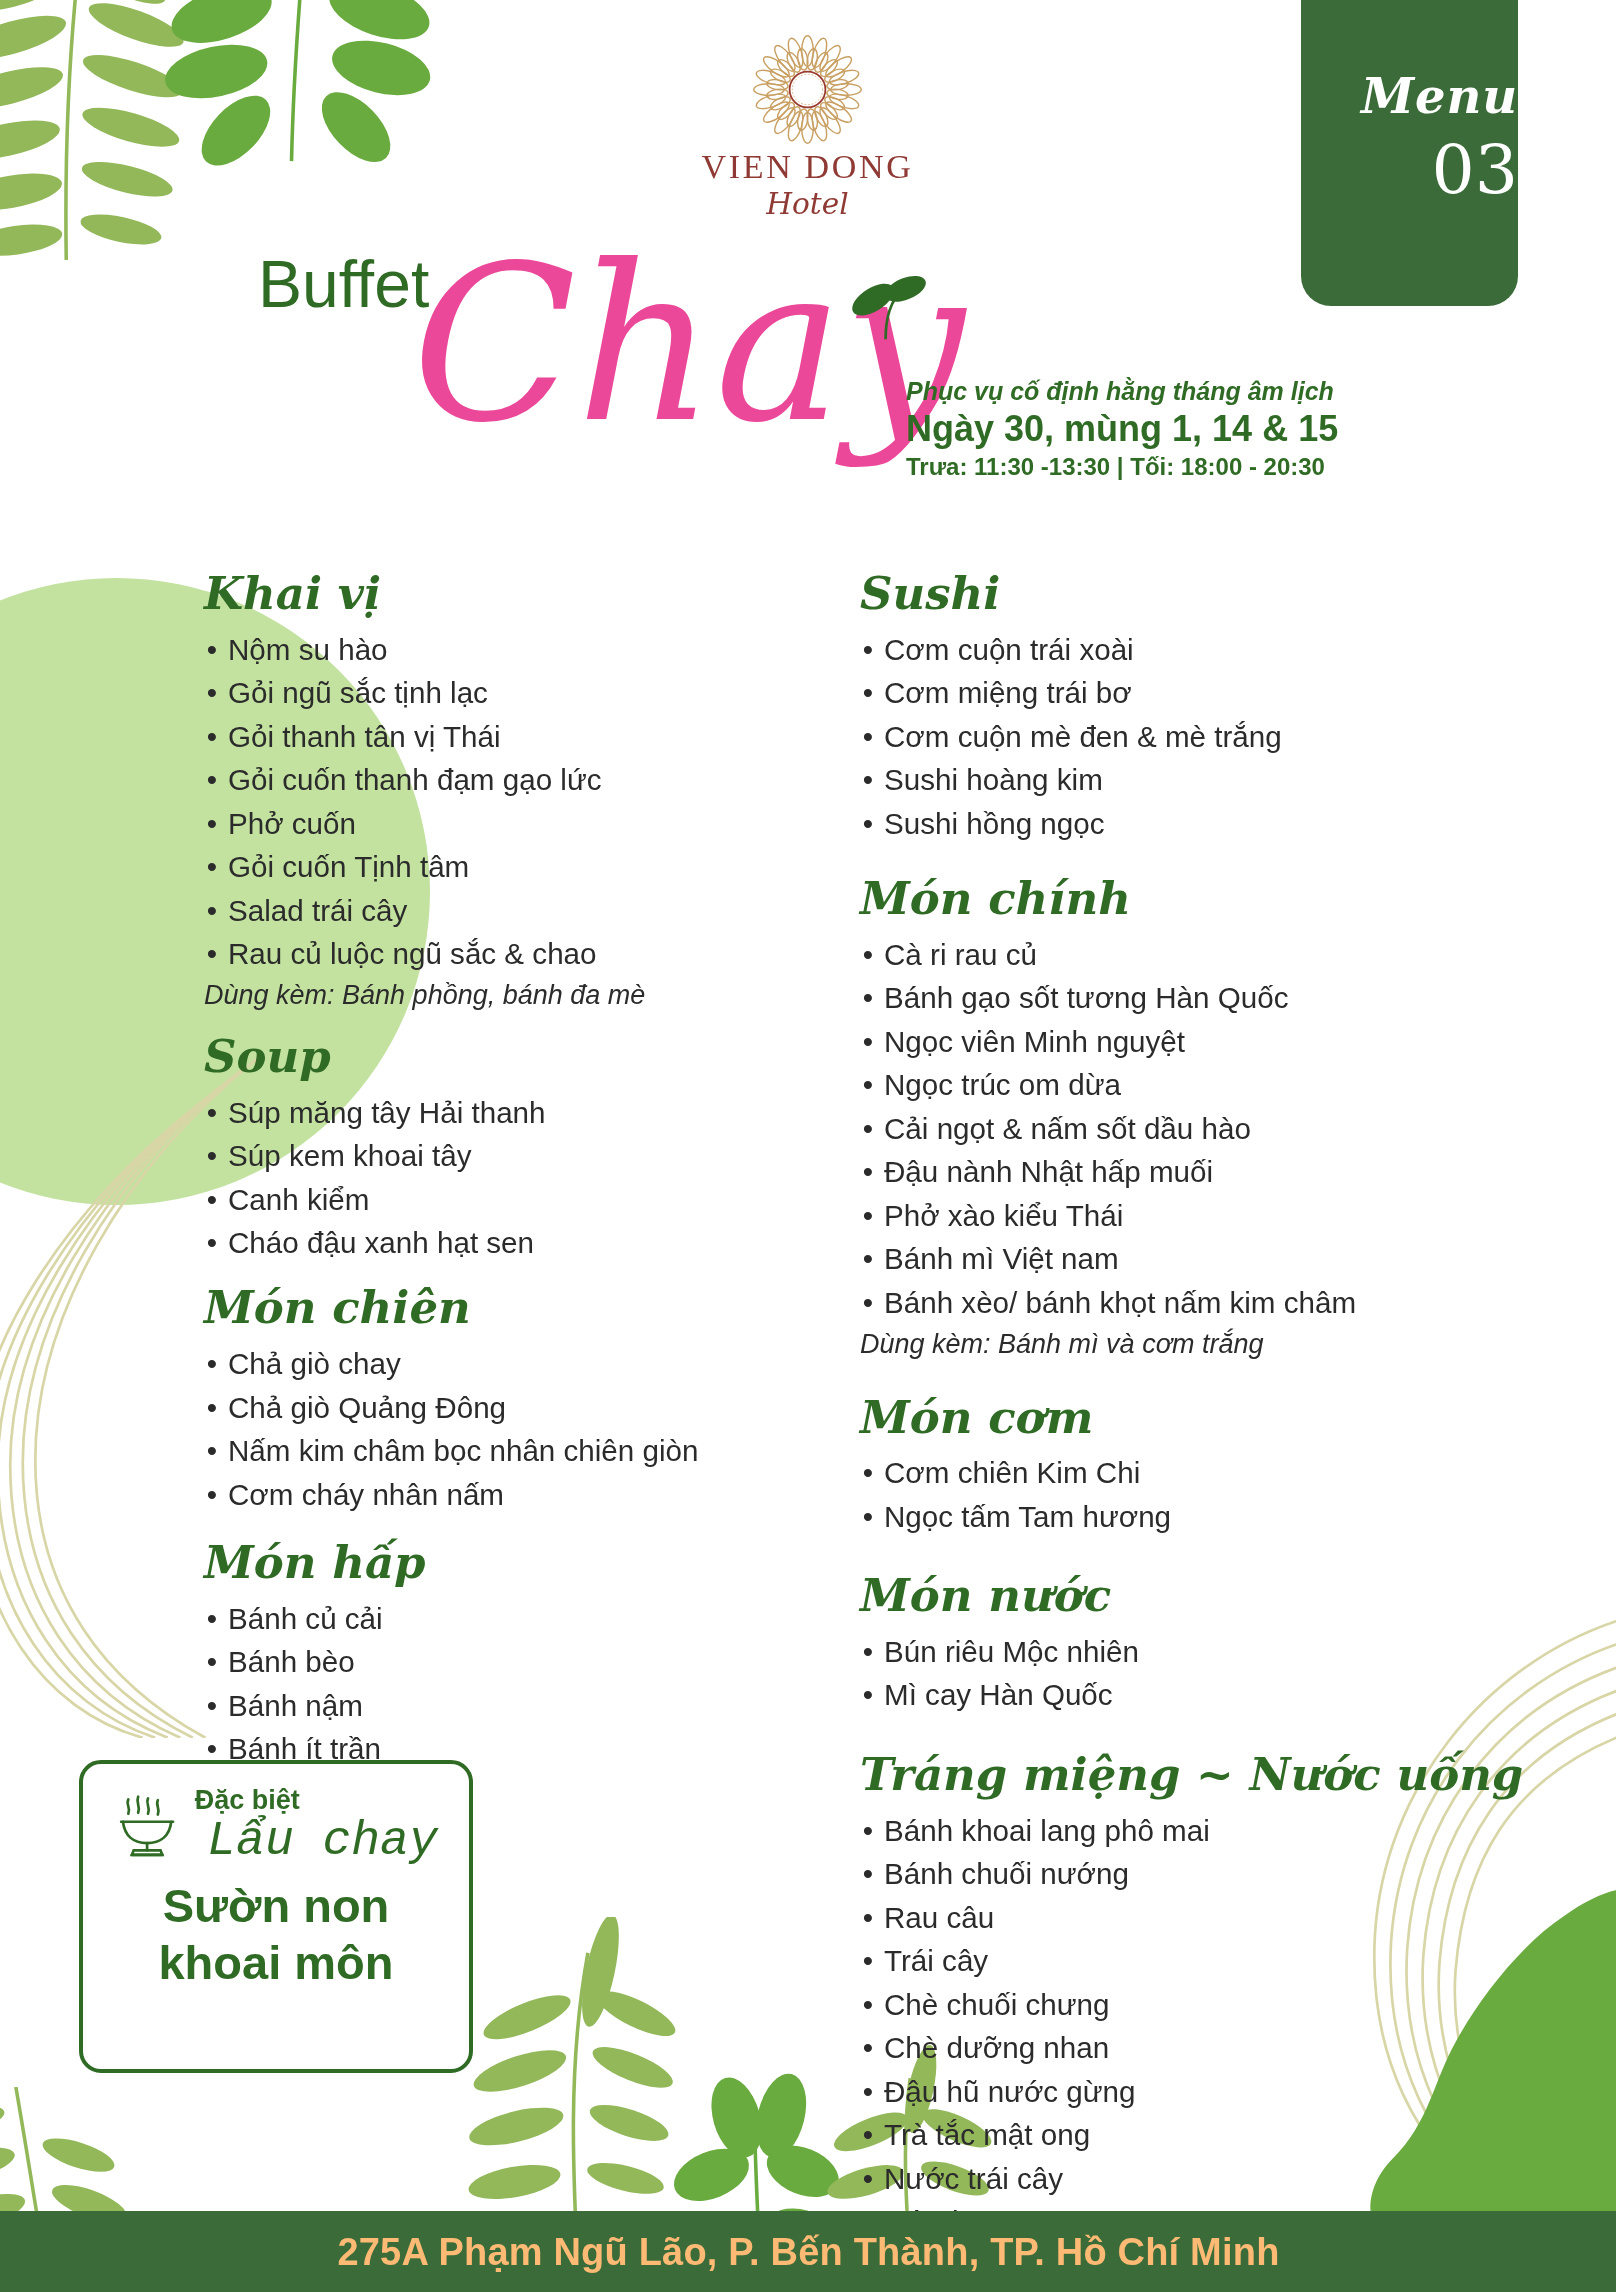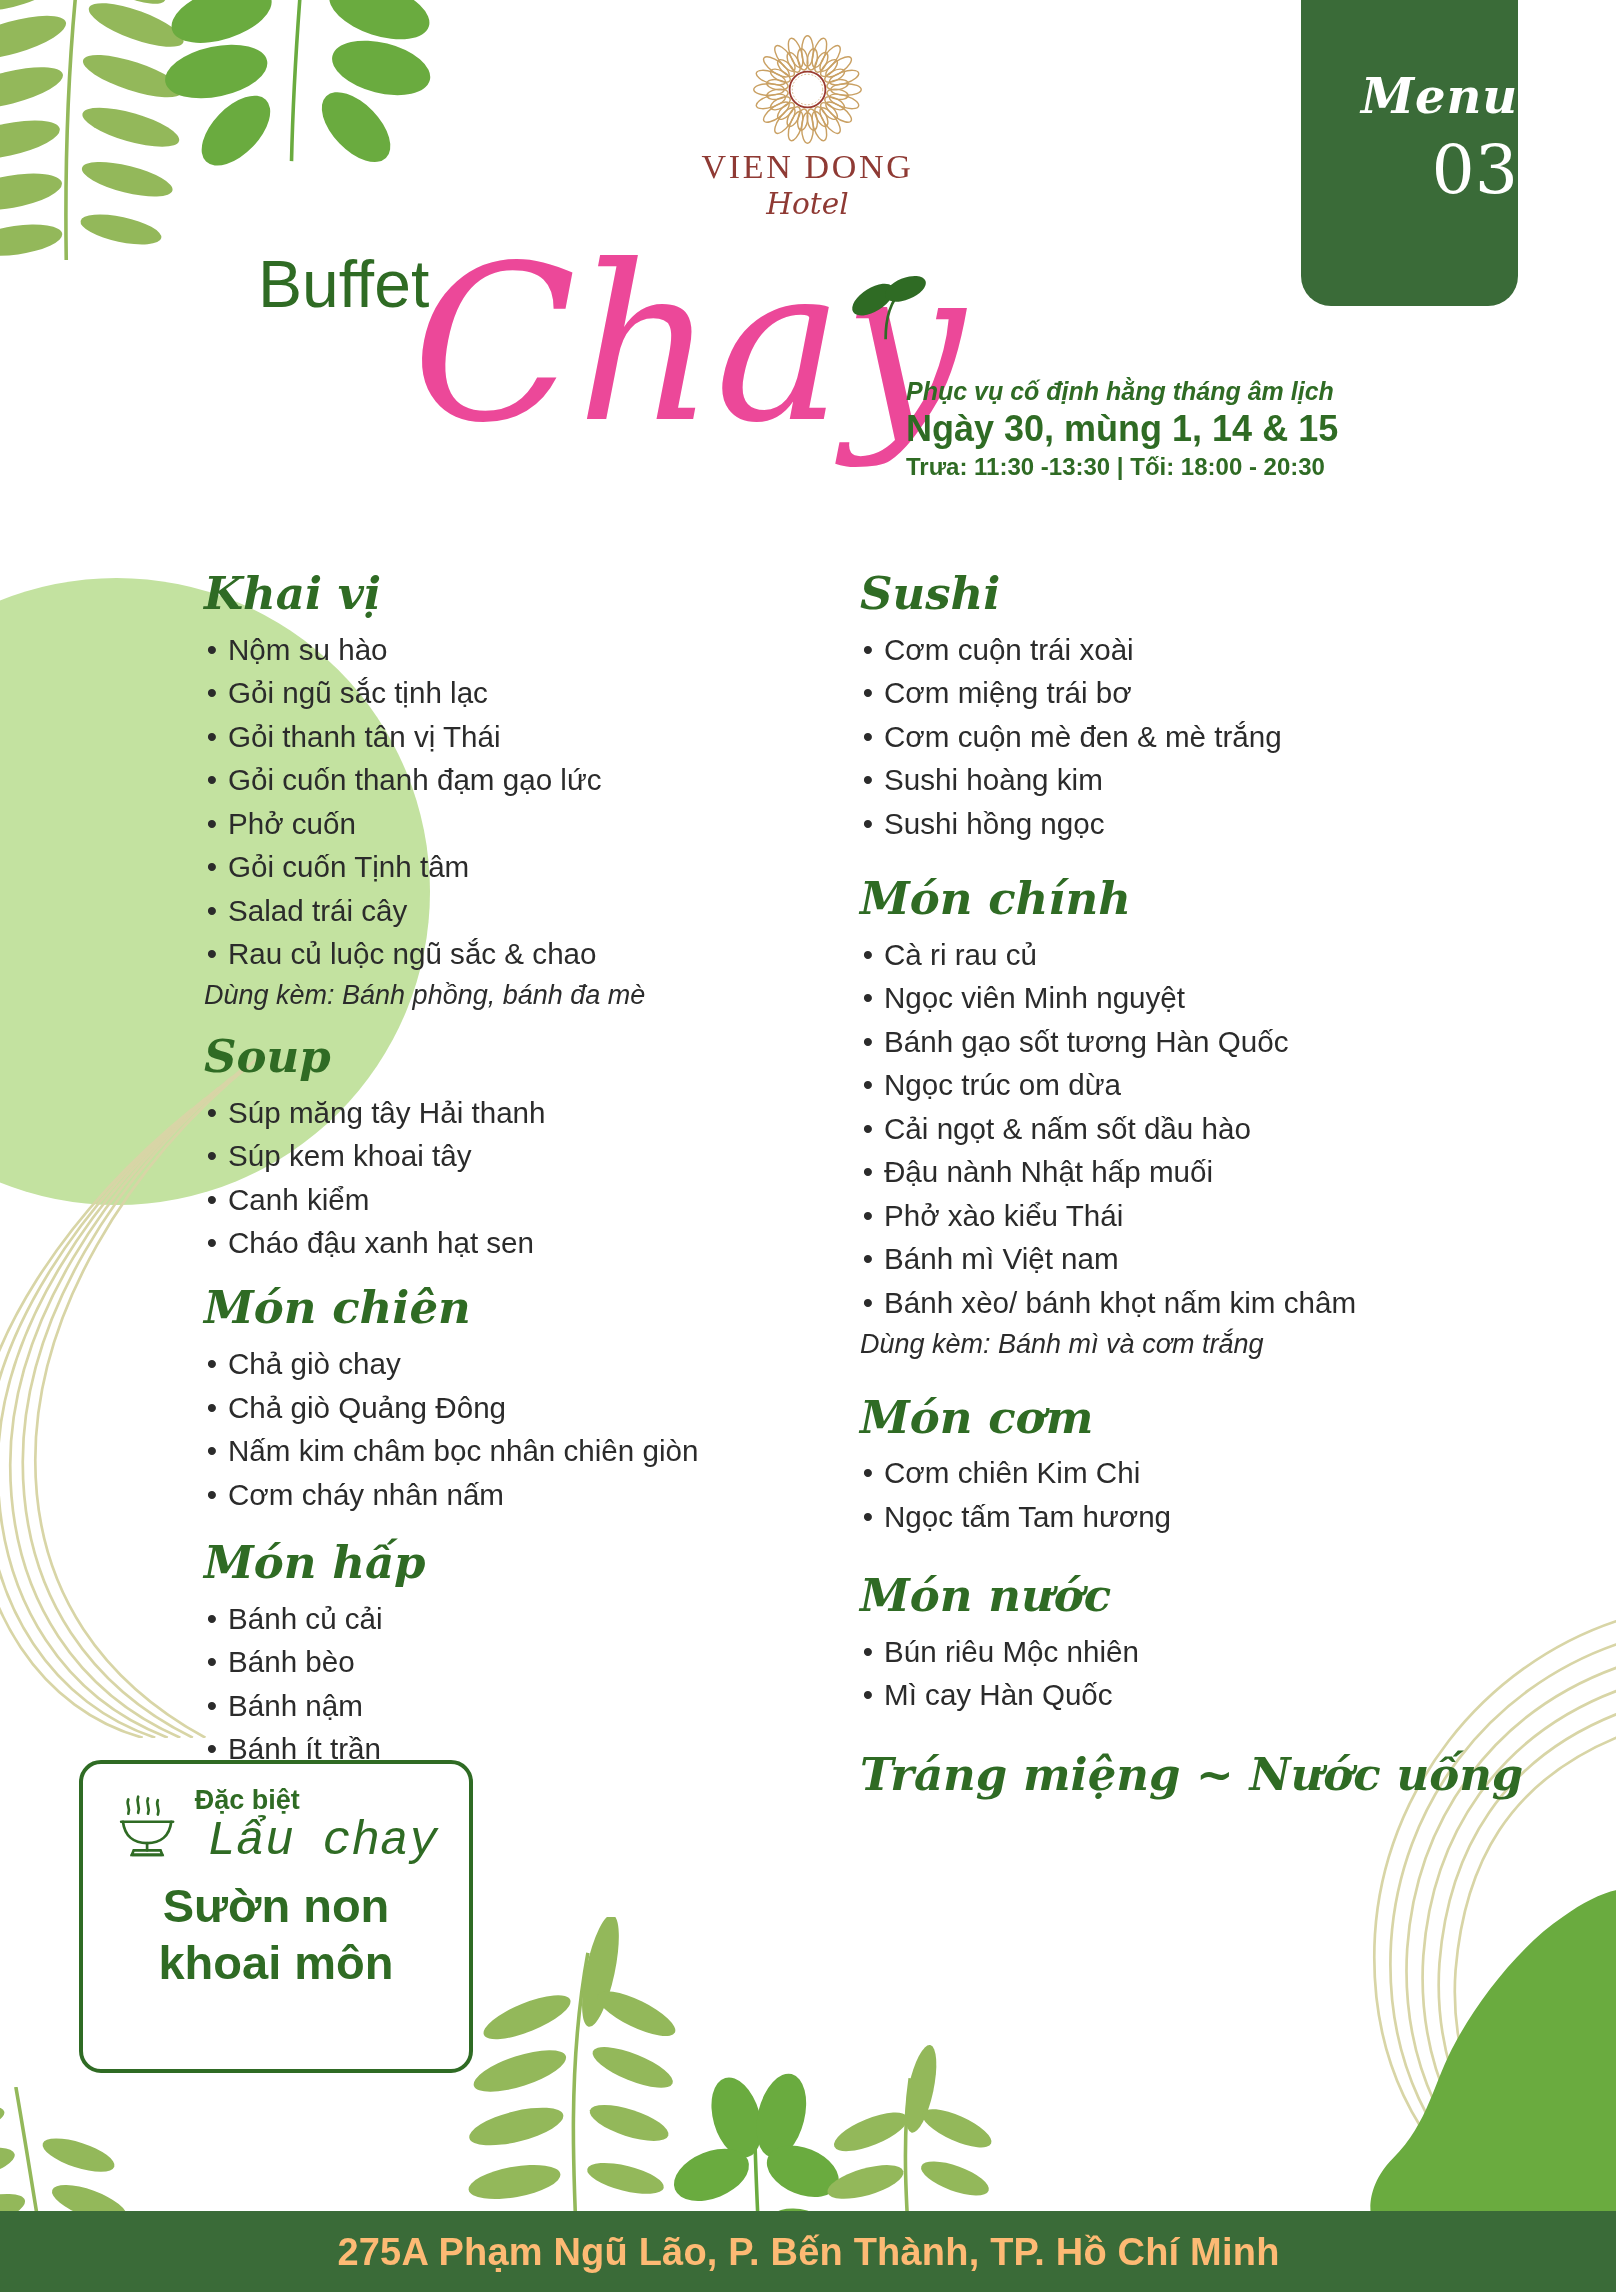--- a/index.html
+++ b/index.html
@@ -503,22 +503,22 @@
             <li>Cơm miệng trái bơ</li>
             <li>Cơm cuộn mè đen &amp; mè trắng</li>
             <li>Sushi hoàng kim</li>
             <li>Sushi hồng ngọc</li>
           </ul>
         </div>
         <div class="section" id="section-mon-chinh">
           <div class="section-title">Món chính</div>
           <ul class="item-list">
             <li>Cà ri rau củ</li>
+            <li>Bánh gạo sốt tương Hàn Quốc</li>
             <li>Ngọc viên Minh nguyệt</li>
-            <li>Bánh gạo sốt tương Hàn Quốc</li>
             <li>Ngọc trúc om dừa</li>
             <li>Cải ngọt &amp; nấm sốt dầu hào</li>
             <li>Đậu nành Nhật hấp muối</li>
             <li>Phở xào kiểu Thái</li>
             <li>Bánh mì Việt nam</li>
             <li>Bánh xèo/ bánh khọt nấm kim châm</li>
           </ul>
           <div class="section-note">Dùng kèm: Bánh mì và cơm trắng</div>
         </div>
         <div class="section" id="section-mon-com">
@@ -530,20 +530,32 @@
         </div>
         <div class="section" id="section-mon-nuoc">
           <div class="section-title">Món nước</div>
           <ul class="item-list">
             <li>Bún riêu Mộc nhiên</li>
             <li>Mì cay Hàn Quốc</li>
           </ul>
         </div>
         <div class="section" id="section-trang-mieng">
           <div class="section-title">Tráng miệng ~ Nước uống</div>
+          <ul class="item-list">
+            <li>Bánh khoai lang phô mai</li>
+            <li>Bánh chuối nướng</li>
+            <li>Rau câu</li>
+            <li>Trái cây</li>
+            <li>Chè chuối chưng</li>
+            <li>Chè dưỡng nhan</li>
+            <li>Đậu hũ nước gừng</li>
+            <li>Trà tắc mật ong</li>
+            <li>Nước trái cây</li>
+            <li>Trà Lipton</li>
+          </ul>
         </div>
       </div>
   </div>
 
   <div id="special-box">
     <div id="special-head">
       <svg id="hotpot-icon" width="68" height="68" viewBox="0 0 76 76">
         <g stroke="#2f6b24" stroke-width="3" fill="none" stroke-linecap="round">
           <path d="M16 6 C13 12 19 15 16 22"></path>
           <path d="M27 3 C24 10 30 13 27 21"></path>

